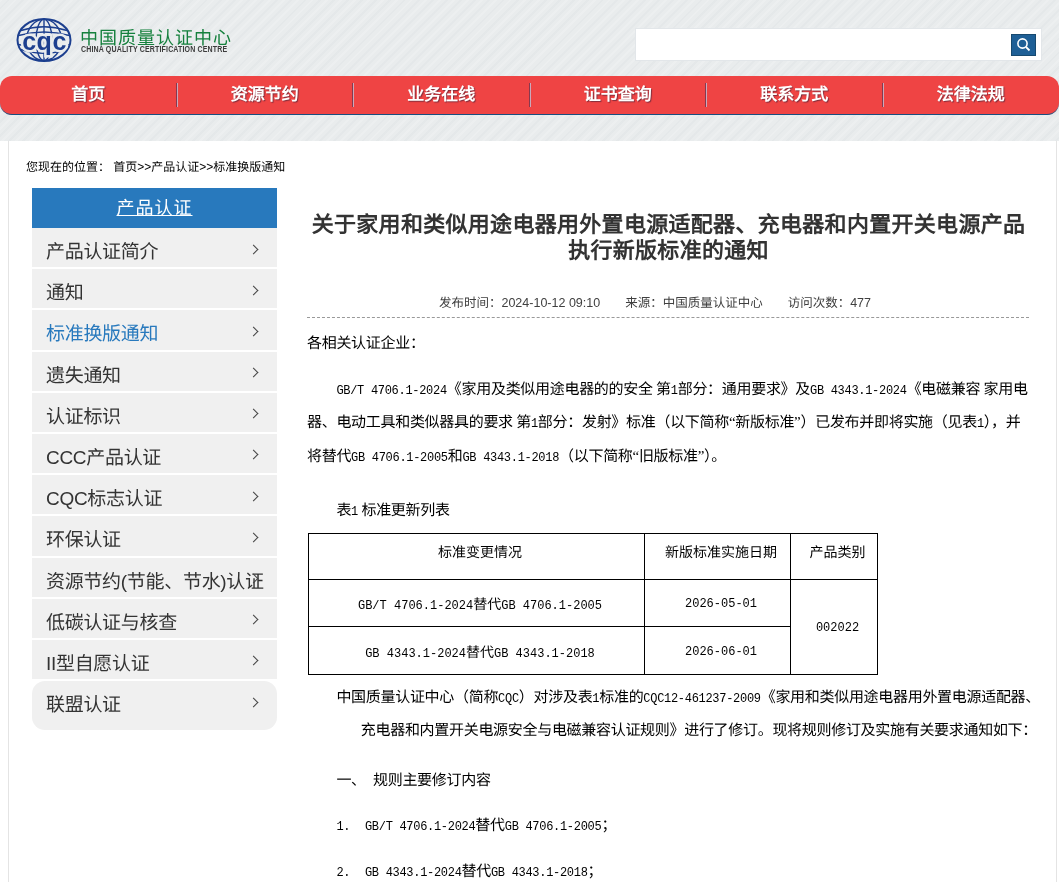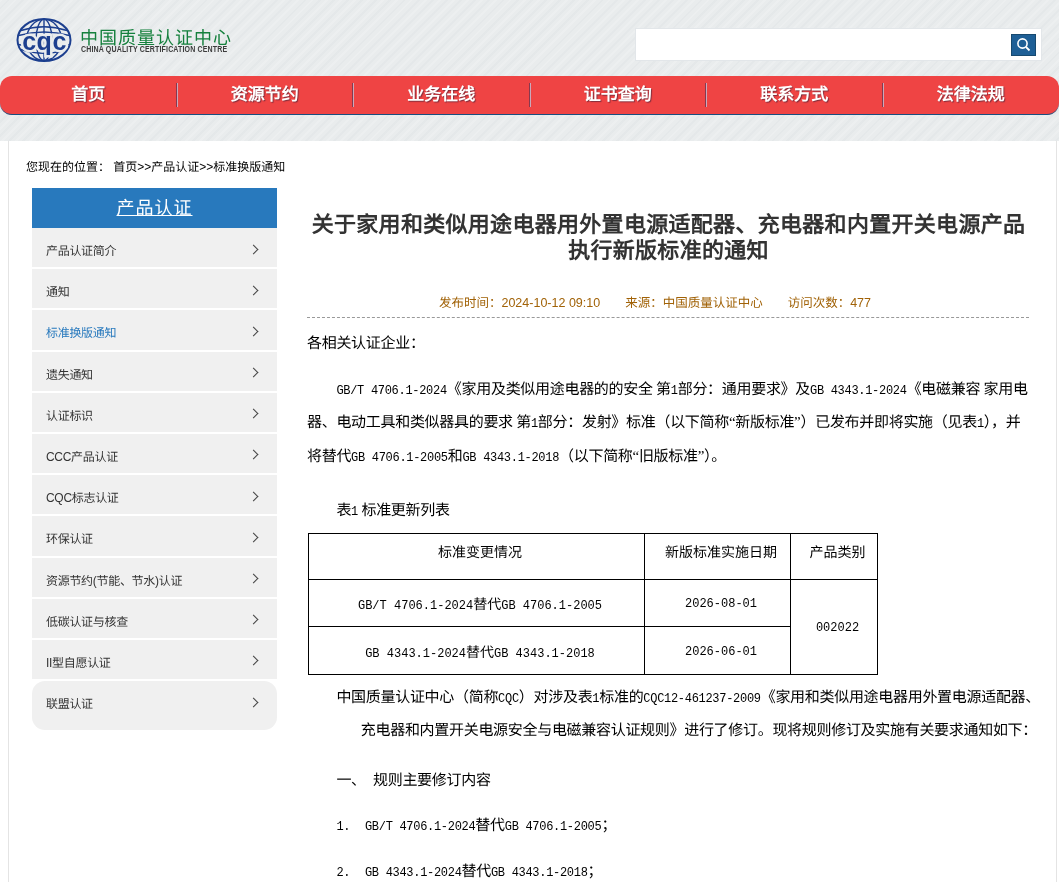--- a/index.html
+++ b/index.html
@@ -16,26 +16,26 @@
 .search { position:absolute; left:635px; top:28px; width:407px; height:33px; background:#fff; border:1px solid #e2e6e9; }
 .sbtn { position:absolute; left:1011px; top:34px; width:25px; height:22px; background:#1e5f96; border:1px solid #17496f; }
 .nav { position:absolute; left:0; top:76px; width:1059px; height:39px; background:#ef4444; border-bottom:1px solid #184e7f; display:flex;border-radius:12px; }
 .nav a { flex:1; display:block; text-align:center; line-height:38px; color:#fff; font-size:17px; font-weight:700; text-decoration:none; position:relative; text-shadow:1px 1px 1px rgba(0,20,50,.45); }
 .nav a + a:before { content:""; position:absolute; left:0; top:7px; height:24px; width:1px; background:rgba(185,212,238,.7); box-shadow:-1px 0 0 rgba(10,45,90,.45); }
 .page { position:absolute; left:8px; top:141px; width:1049px; height:741px; background:#fff; border-left:1px solid #e4e4e4; border-right:1px solid #e4e4e4; }
 .crumb { position:absolute; left:26px; top:157px; font-size:12px; color:#000; }
 .side { position:absolute; left:32px; top:188px; width:245px; }
 .side .hd { height:40px; background:#2879bd; color:#fff; font-size:18px; text-align:center; line-height:40px; letter-spacing:1px;text-decoration:underline; }
 .side ul { list-style:none; }
-.side li { height:41.2px; background:#f0f0f0; border-bottom:2px solid #fff; position:relative; font-size:12px; color:#333; line-height:39px; padding-top:4px; padding-left:14px; white-space:nowrap; letter-spacing:-0.3px; }
+.side li { height:41.2px; background:#f0f0f0; border-bottom:2px solid #fff; position:relative; font-size:19px; color:#333; line-height:39px; padding-top:4px; padding-left:14px; white-space:nowrap; letter-spacing:-0.3px; }
 .side li:last-child { border-bottom:none; height:49px;border-radius:13px; }
 .side li .ar { position:absolute; right:20px; top:17.5px; width:7px; height:7px; border-top:1.7px solid #454545; border-right:1.7px solid #454545; transform:rotate(45deg); }
 .side li.on { color:#2879bd; }
 .title { position:absolute; left:307px; top:212px; width:723px; text-align:center; font-size:22px; line-height:25.5px; font-weight:700; color:#333; letter-spacing:0.3px; }
-.meta { position:absolute; left:307px; top:291.5px; width:696px; text-align:center; font-size:12.5px; color:#a16207; }
+.meta { position:absolute; left:307px; top:291.5px; width:696px; text-align:center; font-size:12.5px; color:#404040; }
 .dash { position:absolute; left:307px; top:317px; width:722px; border-top:1px dashed #999; }
 .bt { position:absolute; left:307px; width:730px; font-family:"Liberation Serif", serif; font-size:15px; color:#000; line-height:33.4px; white-space:nowrap; letter-spacing:-0.3px; }
 .bt .m { font-family:"Liberation Mono", monospace; font-size:12px; }
 .bt > div { height:33.4px; }
 table.t1 { position:absolute; left:308px; top:533px; border-collapse:collapse; table-layout:fixed; }
 table.t1 td { border:1px solid #000; font-family:"Liberation Serif", serif; font-size:14px; color:#000; padding-left:7px; vertical-align:middle;text-align:center; }
 table.t1 .m { font-family:"Liberation Mono", monospace; font-size:12px; }
 </style>
 </head>
 <body>
@@ -108,21 +108,21 @@
       <col style="width:87px">
     </colgroup>
   <tbody>
       <tr style="height:46px;">
         <td style="padding-bottom:12px;">标准变更情况</td>
         <td style="padding-bottom:12px;">新版标准实施日期</td>
         <td style="padding-bottom:12px;">产品类别</td>
       </tr>
   <tr style="height:47px;">
         <td><span class="m">GB/T 4706.1-2024</span>替代<span class="m">GB 4706.1-2005</span></td>
-        <td><span class="m">2026-08-01</span></td>
+        <td><span class="m">2026-05-01</span></td>
         <td rowspan="2"><span class="m">002022</span></td>
       </tr>
   <tr style="height:48px;">
         <td><span class="m">GB 4343.1-2024</span>替代<span class="m">GB 4343.1-2018</span></td>
         <td><span class="m">2026-06-01</span></td>
       </tr>
 </tbody>
   </table>
 <div class="bt" id="p3" style="top:681px;text-align:right;">
   <div class="jl">　　中国质量认证中心（简称<span class="m">CQC</span>）对涉及表<span class="m">1</span>标准的<span class="m">CQC12-461237-2009</span>《家用和类似用途电器用外置电源适配器、</div>

